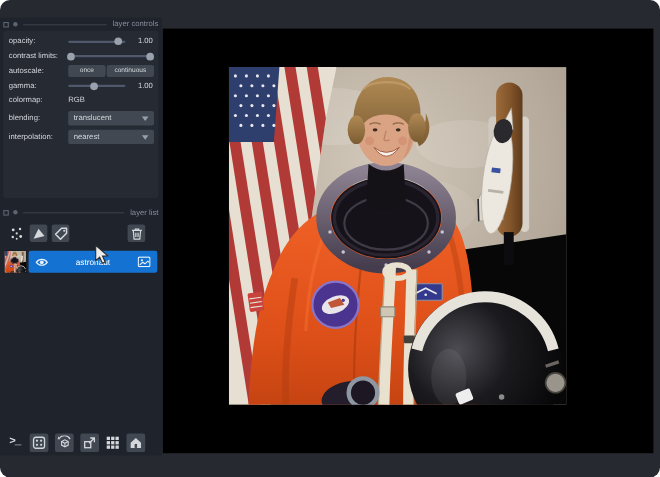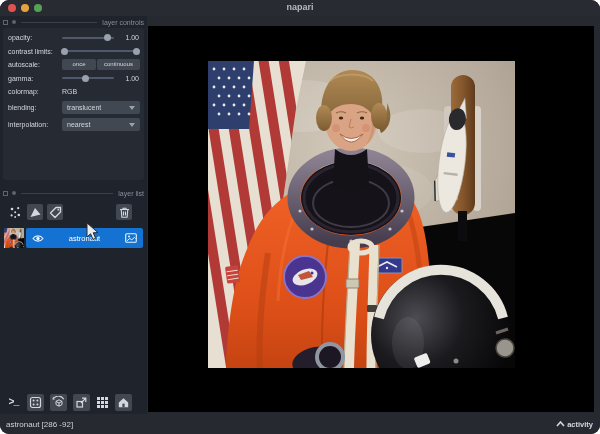--- a/index.html
+++ b/index.html
@@ -66,26 +66,20 @@
   .status-right{margin-left:auto;margin-right:7px;display:flex;align-items:center;gap:2px;cursor:pointer;}
   .status-right .atxt{font-size:7.5px;font-weight:700;color:#d4d7dc;}
 
   .cursor{position:absolute;left:86px;top:222px;pointer-events:none;}
 </style>
 </head>
 <body>
 
 <div id="window">
 
-  <div class="titlebar">
-    <div class="tl red"></div>
-    <div class="tl yellow"></div>
-    <div class="tl green"></div>
-    <div class="title">napari</div>
-  </div>
 
   <div class="sidebar">
 
     <div class="dockheader" style="top:1px;">
       <span class="glyphs">
         <span class="sq"></span>
         <span class="dot"></span>
       </span>
       <span class="line"></span>
       <span class="htxt">layer controls</span>
@@ -442,27 +436,18 @@
           <ellipse cx="200" cy="282" rx="16" ry="26" fill="#ffffff" opacity="0.07"></ellipse>
           <rect x="207" y="294" width="14" height="11" rx="2" fill="#ffffff" opacity="0.92" transform="rotate(-22 214 299)"></rect>
           <circle cx="248" cy="300" r="2.5" fill="#ffffff" opacity="0.5"></circle>
           <circle cx="297" cy="287" r="9" fill="#9a958c" stroke="#4a463f" stroke-width="1.5"></circle>
           <path d="M288,272 L300,268" stroke="#6a6560" stroke-width="3"></path>
         </g>
       </g>
     </svg>
   </div>
 
-  <div class="statusbar">
-    <span class="status-left">astronaut [286 -92]</span>
-    <span class="status-right">
-      <svg width="9" height="6" viewBox="0 0 9 6">
-        <polyline points="1,5 4.5,1 8,5" fill="none" stroke="#d4d7dc" stroke-width="1.6"></polyline>
-      </svg>
-      <span class="atxt">activity</span>
-    </span>
-  </div>
 
   <svg class="cursor" width="13" height="19" viewBox="0 0 13 19">
     <path d="M1,1 L1,15 L4.6,11.8 L7,17.4 L9.6,16.2 L7.2,10.8 L12,10.6 Z" fill="#ececec" stroke="#2a2a2a" stroke-width="1"></path>
   </svg>
 
 </div>
 
 </body></html>

